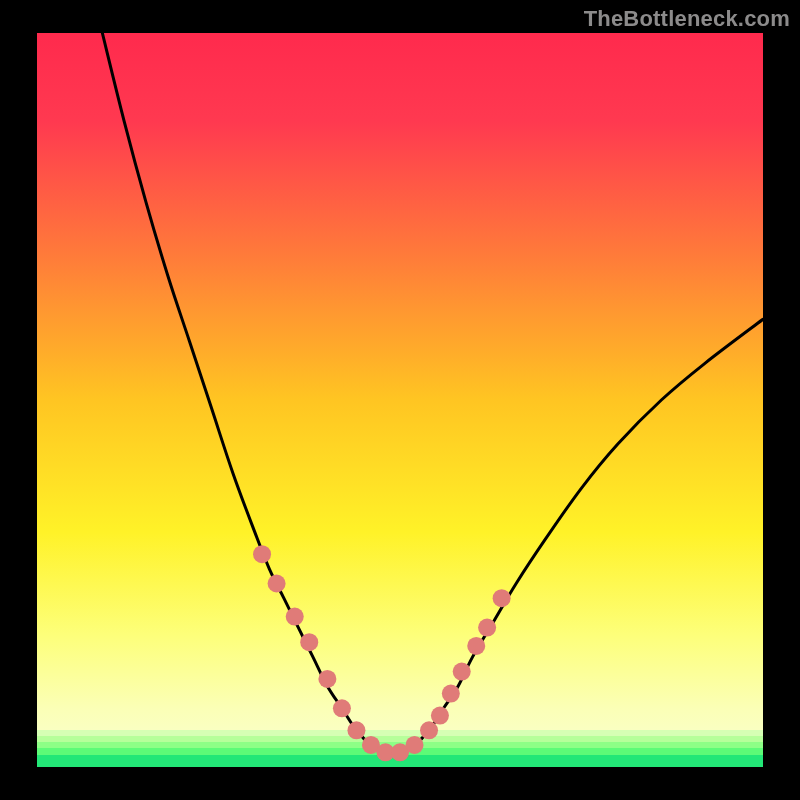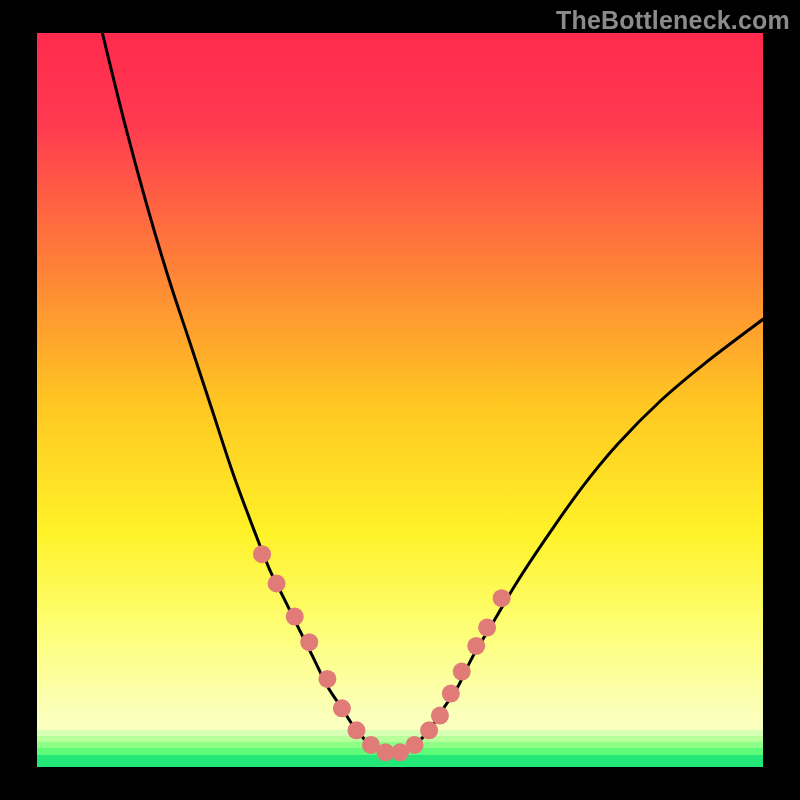--- a/index.html
+++ b/index.html
@@ -16,21 +16,21 @@
     top: 0;
     width: 800px;
     height: 800px;
     background: #000;
   }
   .watermark {
     position: absolute;
     top: 6px;
     right: 10px;
     font-family: Arial, Helvetica, sans-serif;
-    font-size: 25px;
+    font-size: 22px;
     font-weight: 600;
     color: #8c8b8b;
     letter-spacing: 0.2px;
     user-select: none;
   }
   svg {
     position: absolute;
     left: 0;
     top: 0;
   }

